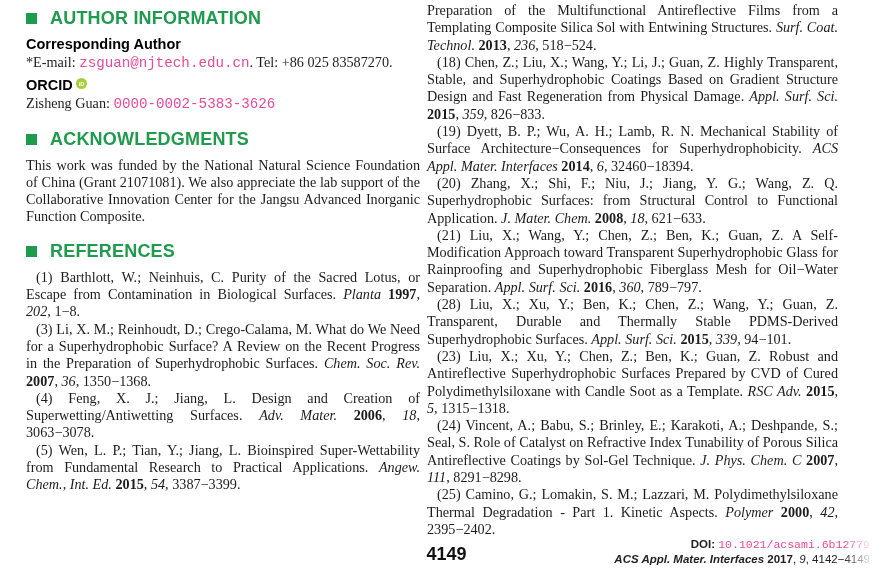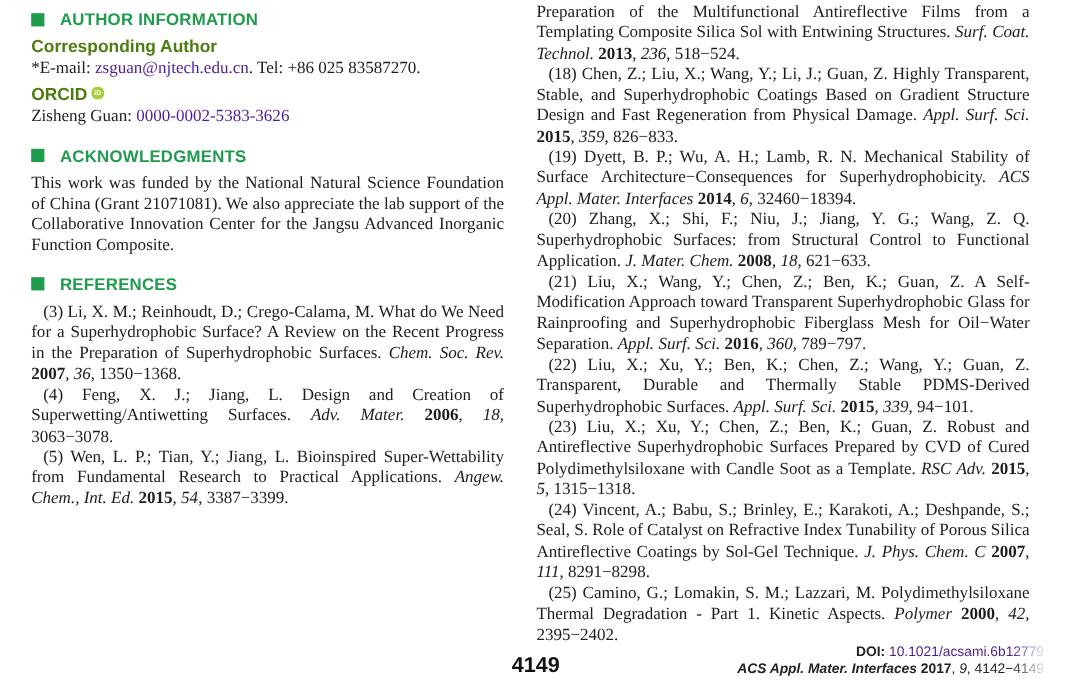--- a/index.html
+++ b/index.html
@@ -1,32 +1,32 @@
 <!DOCTYPE html>
 <html><head>
 <meta charset="utf-8">
 <style>
   html,body{margin:0;padding:0;background:#ffffff;}
   .page{position:relative;width:893px;height:576px;background:#ffffff;overflow:hidden;
         font-family:"Liberation Serif",serif;color:#1c1c1c;}
   .col{position:absolute;top:0;}
   .col-left{left:26px;width:394px;top:8px;}
-  .col-right{left:447px;width:411px;top:2px;}
+  .col-right{left:427px;width:411px;top:2px;}
   .section-head{display:flex;align-items:center;gap:13px;margin:0 0 7px 0;}
   .section-head .bullet{width:11px;height:11px;background:#1E9B4D;flex:0 0 auto;}
   .section-title{font-family:"Liberation Sans",sans-serif;font-weight:bold;
-                 font-size:14px;color:#1E9B4D;letter-spacing:.2px;}
+                 font-size:18px;color:#1E9B4D;letter-spacing:.2px;}
   .mt{margin-top:15px;}
   .subhead{font-family:"Liberation Sans",sans-serif;font-weight:bold;font-size:14.5px;
-           color:#4d7c0f;margin:5px 0 2px 0;display:flex;align-items:flex-start;gap:3px;}
+           color:#000000;margin:5px 0 2px 0;display:flex;align-items:flex-start;gap:3px;}
   .body{font-size:14.2px;line-height:17.3px;text-align:justify;margin:0;}
   .ref{text-indent:10px;}
   .it{font-style:italic;}
   .bd{font-weight:bold;}
-  .link{color:#4c1d95;cursor:pointer;}
+  .link{color:#ec4899;cursor:pointer;font-family:Liberation Mono, monospace;}
   .orcid-svg{margin-top:1px;}
   .page-number{position:absolute;left:0;right:0;top:544px;text-align:center;
                font-family:"Liberation Sans",sans-serif;font-weight:bold;font-size:18px;color:#111;}
   .footer-right{position:absolute;right:23px;top:537px;text-align:right;
                 font-family:"Liberation Sans",sans-serif;font-size:11.5px;line-height:14px;color:#222;}
   .edge-fade{position:absolute;top:535px;left:843px;width:50px;height:36px;
              background:linear-gradient(to right, rgba(255,255,255,0), #ffffff 62%);pointer-events:none;}
 </style>
 </head>
 <body>
@@ -58,32 +58,33 @@
     <div class="section-head mt">
       <span class="bullet"></span>
       <span class="section-title">ACKNOWLEDGMENTS</span>
     </div>
     <p class="body">This work was funded by the National Natural Science Foundation of China (Grant 21071081). We also appreciate the lab support of the Collaborative Innovation Center for the Jangsu Advanced Inorganic Function Composite.</p>
 
     <div class="section-head mt">
       <span class="bullet"></span>
       <span class="section-title">REFERENCES</span>
     </div>
+    <p class="body ref"><span>(1) Barthlott, W.; Neinhuis, C. Purity of the Sacred Lotus, or Escape from Contamination in Biological Surfaces. </span><span class="it">Planta</span><span> </span><span class="bd">1997</span><span>, </span><span class="it">202</span><span>, 1−8.</span></p>
     <p class="body ref"><span>(3) Li, X. M.; Reinhoudt, D.; Crego-Calama, M. What do We Need for a Superhydrophobic Surface? A Review on the Recent Progress in the Preparation of Superhydrophobic Surfaces. </span><span class="it">Chem. Soc. Rev.</span><span> </span><span class="bd">2007</span><span>, </span><span class="it">36</span><span>, 1350−1368.</span></p>
     <p class="body ref"><span>(4) Feng, X. J.; Jiang, L. Design and Creation of Superwetting/Antiwetting Surfaces. </span><span class="it">Adv. Mater.</span><span> </span><span class="bd">2006</span><span>, </span><span class="it">18</span><span>, 3063−3078.</span></p>
     <p class="body ref"><span>(5) Wen, L. P.; Tian, Y.; Jiang, L. Bioinspired Super-Wettability from Fundamental Research to Practical Applications. </span><span class="it">Angew. Chem., Int. Ed.</span><span> </span><span class="bd">2015</span><span>, </span><span class="it">54</span><span>, 3387−3399.</span></p>
   </div>
 
   <div class="col col-right">
     <p class="body"><span>Preparation of the Multifunctional Antireflective Films from a Templating Composite Silica Sol with Entwining Structures. </span><span class="it">Surf. Coat. Technol.</span><span> </span><span class="bd">2013</span><span>, </span><span class="it">236</span><span>, 518−524.</span></p>
     <p class="body ref"><span>(18) Chen, Z.; Liu, X.; Wang, Y.; Li, J.; Guan, Z. Highly Transparent, Stable, and Superhydrophobic Coatings Based on Gradient Structure Design and Fast Regeneration from Physical Damage. </span><span class="it">Appl. Surf. Sci.</span><span> </span><span class="bd">2015</span><span>, </span><span class="it">359</span><span>, 826−833.</span></p>
     <p class="body ref"><span>(19) Dyett, B. P.; Wu, A. H.; Lamb, R. N. Mechanical Stability of Surface Architecture−Consequences for Superhydrophobicity. </span><span class="it">ACS Appl. Mater. Interfaces</span><span> </span><span class="bd">2014</span><span>, </span><span class="it">6</span><span>, 32460−18394.</span></p>
     <p class="body ref"><span>(20) Zhang, X.; Shi, F.; Niu, J.; Jiang, Y. G.; Wang, Z. Q. Superhydrophobic Surfaces: from Structural Control to Functional Application. </span><span class="it">J. Mater. Chem.</span><span> </span><span class="bd">2008</span><span>, </span><span class="it">18</span><span>, 621−633.</span></p>
     <p class="body ref"><span>(21) Liu, X.; Wang, Y.; Chen, Z.; Ben, K.; Guan, Z. A Self-Modification Approach toward Transparent Superhydrophobic Glass for Rainproofing and Superhydrophobic Fiberglass Mesh for Oil−Water Separation. </span><span class="it">Appl. Surf. Sci.</span><span> </span><span class="bd">2016</span><span>, </span><span class="it">360</span><span>, 789−797.</span></p>
-    <p class="body ref"><span>(22) Liu, X.; Xu, Y.; Ben, K.; Chen, Z.; Wang, Y.; Guan, Z. Transparent, Durable and Thermally Stable PDMS-Derived Superhydrophobic Surfaces. </span><span class="it">Appl. Surf. Sci.</span><span> </span><span class="bd">2015</span><span>, </span><span class="it">339</span><span>, 94−101.</span></p>
+    <p class="body ref"><span>(28) Liu, X.; Xu, Y.; Ben, K.; Chen, Z.; Wang, Y.; Guan, Z. Transparent, Durable and Thermally Stable PDMS-Derived Superhydrophobic Surfaces. </span><span class="it">Appl. Surf. Sci.</span><span> </span><span class="bd">2015</span><span>, </span><span class="it">339</span><span>, 94−101.</span></p>
     <p class="body ref"><span>(23) Liu, X.; Xu, Y.; Chen, Z.; Ben, K.; Guan, Z. Robust and Antireflective Superhydrophobic Surfaces Prepared by CVD of Cured Polydimethylsiloxane with Candle Soot as a Template. </span><span class="it">RSC Adv.</span><span> </span><span class="bd">2015</span><span>, </span><span class="it">5</span><span>, 1315−1318.</span></p>
     <p class="body ref"><span>(24) Vincent, A.; Babu, S.; Brinley, E.; Karakoti, A.; Deshpande, S.; Seal, S. Role of Catalyst on Refractive Index Tunability of Porous Silica Antireflective Coatings by Sol-Gel Technique. </span><span class="it">J. Phys. Chem. C</span><span> </span><span class="bd">2007</span><span>, </span><span class="it">111</span><span>, 8291−8298.</span></p>
     <p class="body ref"><span>(25) Camino, G.; Lomakin, S. M.; Lazzari, M. Polydimethylsiloxane Thermal Degradation - Part 1. Kinetic Aspects. </span><span class="it">Polymer</span><span> </span><span class="bd">2000</span><span>, </span><span class="it">42</span><span>, 2395−2402.</span></p>
   </div>
 
   <div class="page-number">4149</div>
 
   <div class="footer-right">
     <div><span class="bd">DOI: </span><span class="link">10.1021/acsami.6b12779</span></div>
     <div><span class="it bd">ACS Appl. Mater. Interfaces</span><span> </span><span class="bd">2017</span><span>, </span><span class="it">9</span><span>, 4142−4149</span></div>

